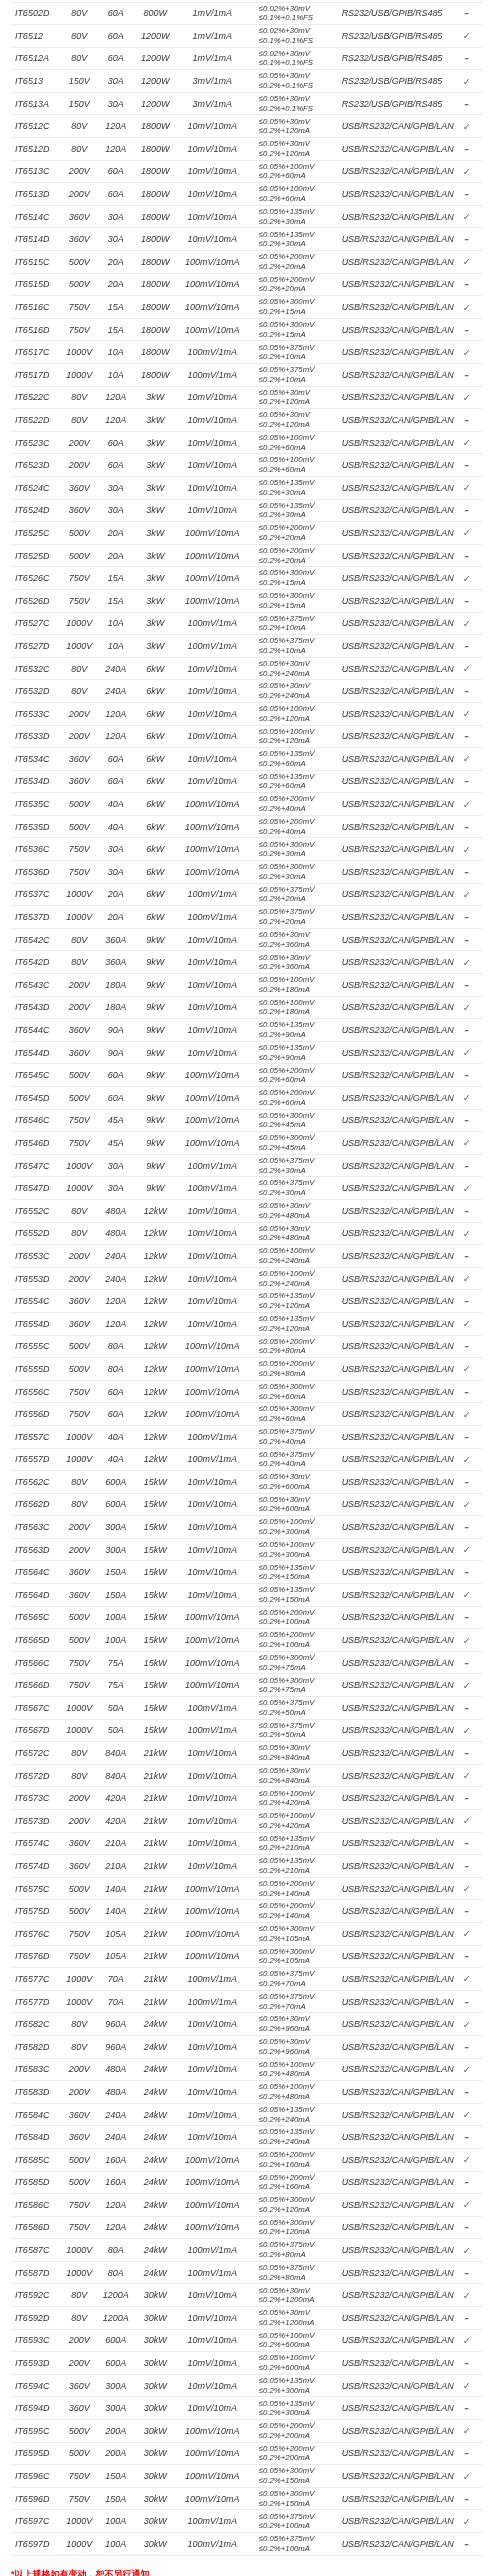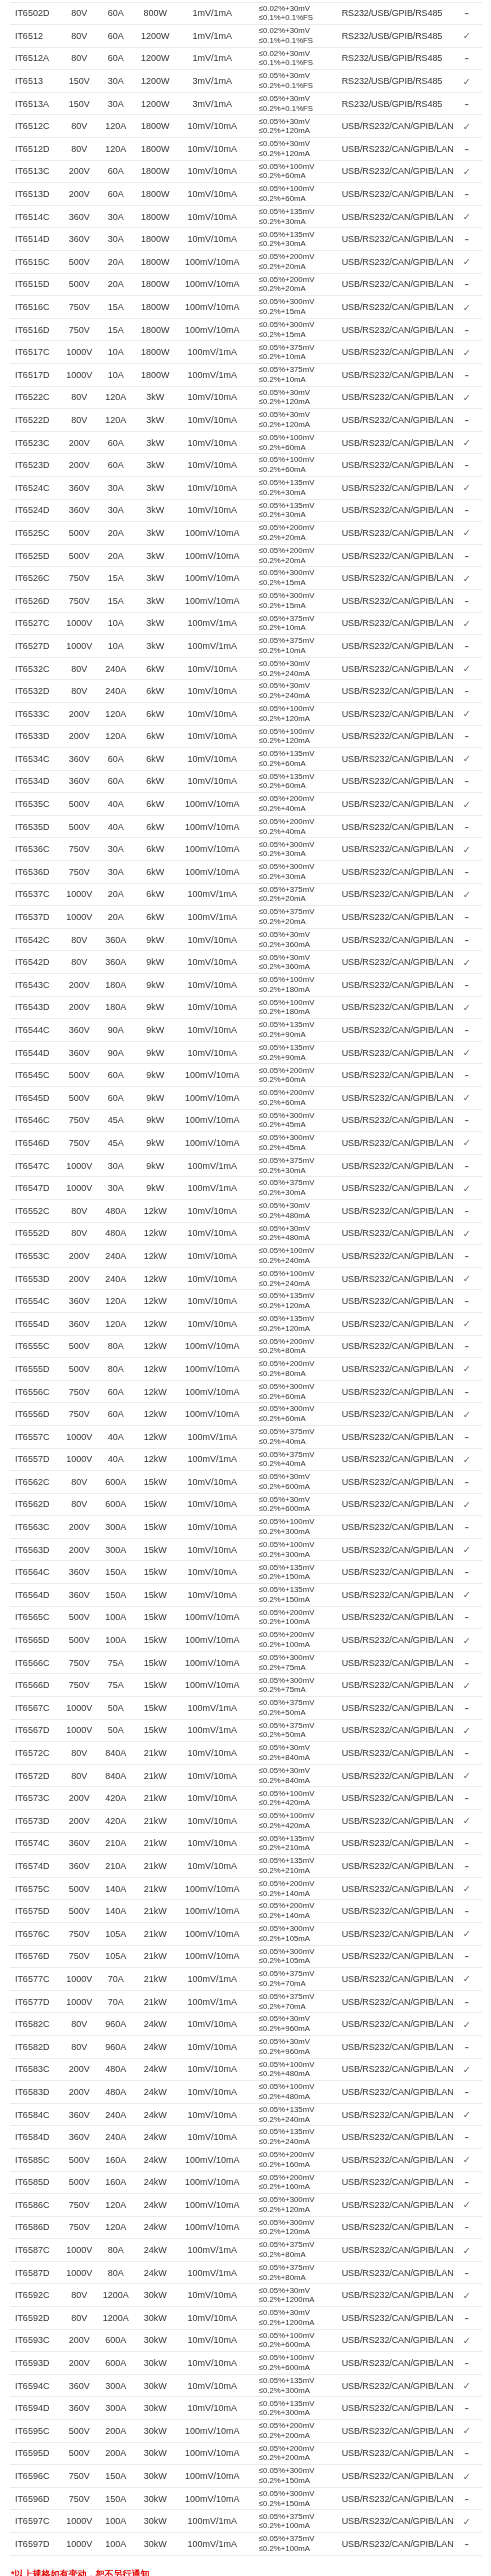--- a/index.html
+++ b/index.html
@@ -6,20 +6,21 @@
   body {
     width:492px; height:2576px;
     background:#ffffff;
     font-family:"Liberation Sans", sans-serif;
     color:#333333;
     overflow:hidden;
   }
   .spec-table {
     margin:1.5px 9.7px 0 9.7px;
     border-top:0.7px solid #e8eaec;
+    font-style:italic;
   }
   .row {
     display:flex;
     align-items:center;
     height:21.6px;
     border-bottom:0.7px solid #e8eaec;
     font-size:9px;
   }
   .cell { box-sizing:border-box; flex-shrink:0; }
   .c-model  { width:51px;  padding-left:5.2px; text-align:left; }

